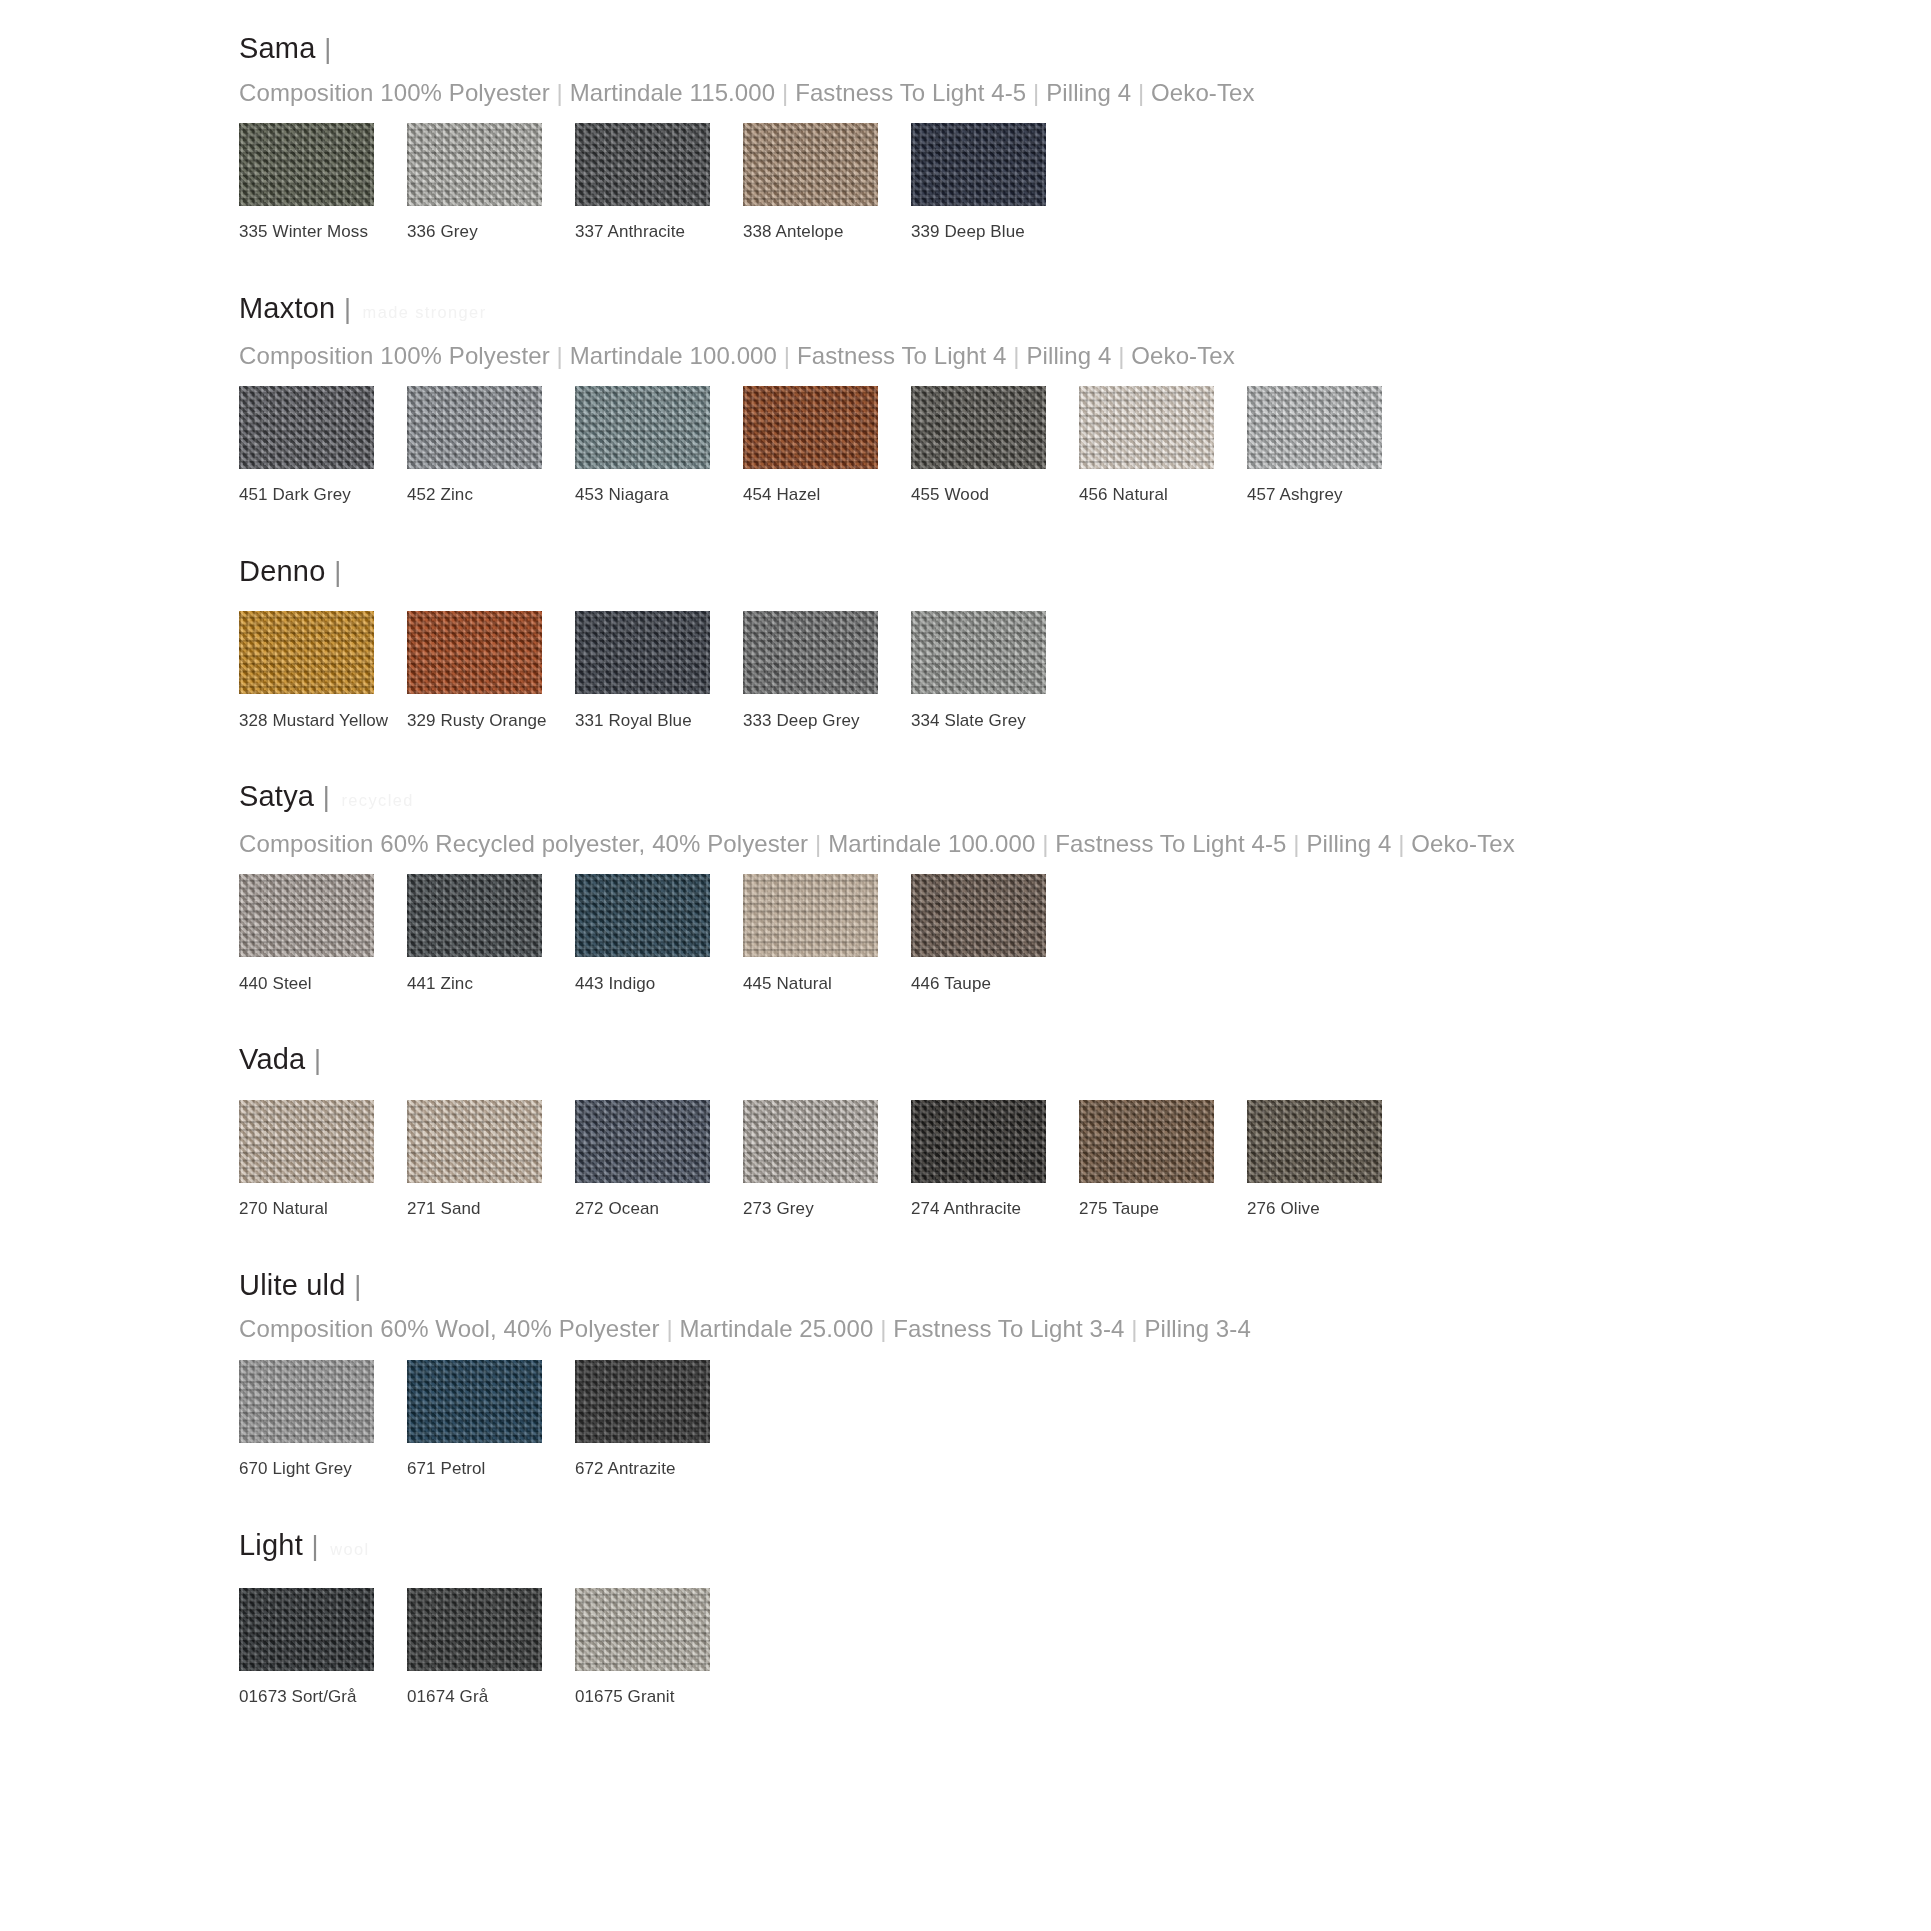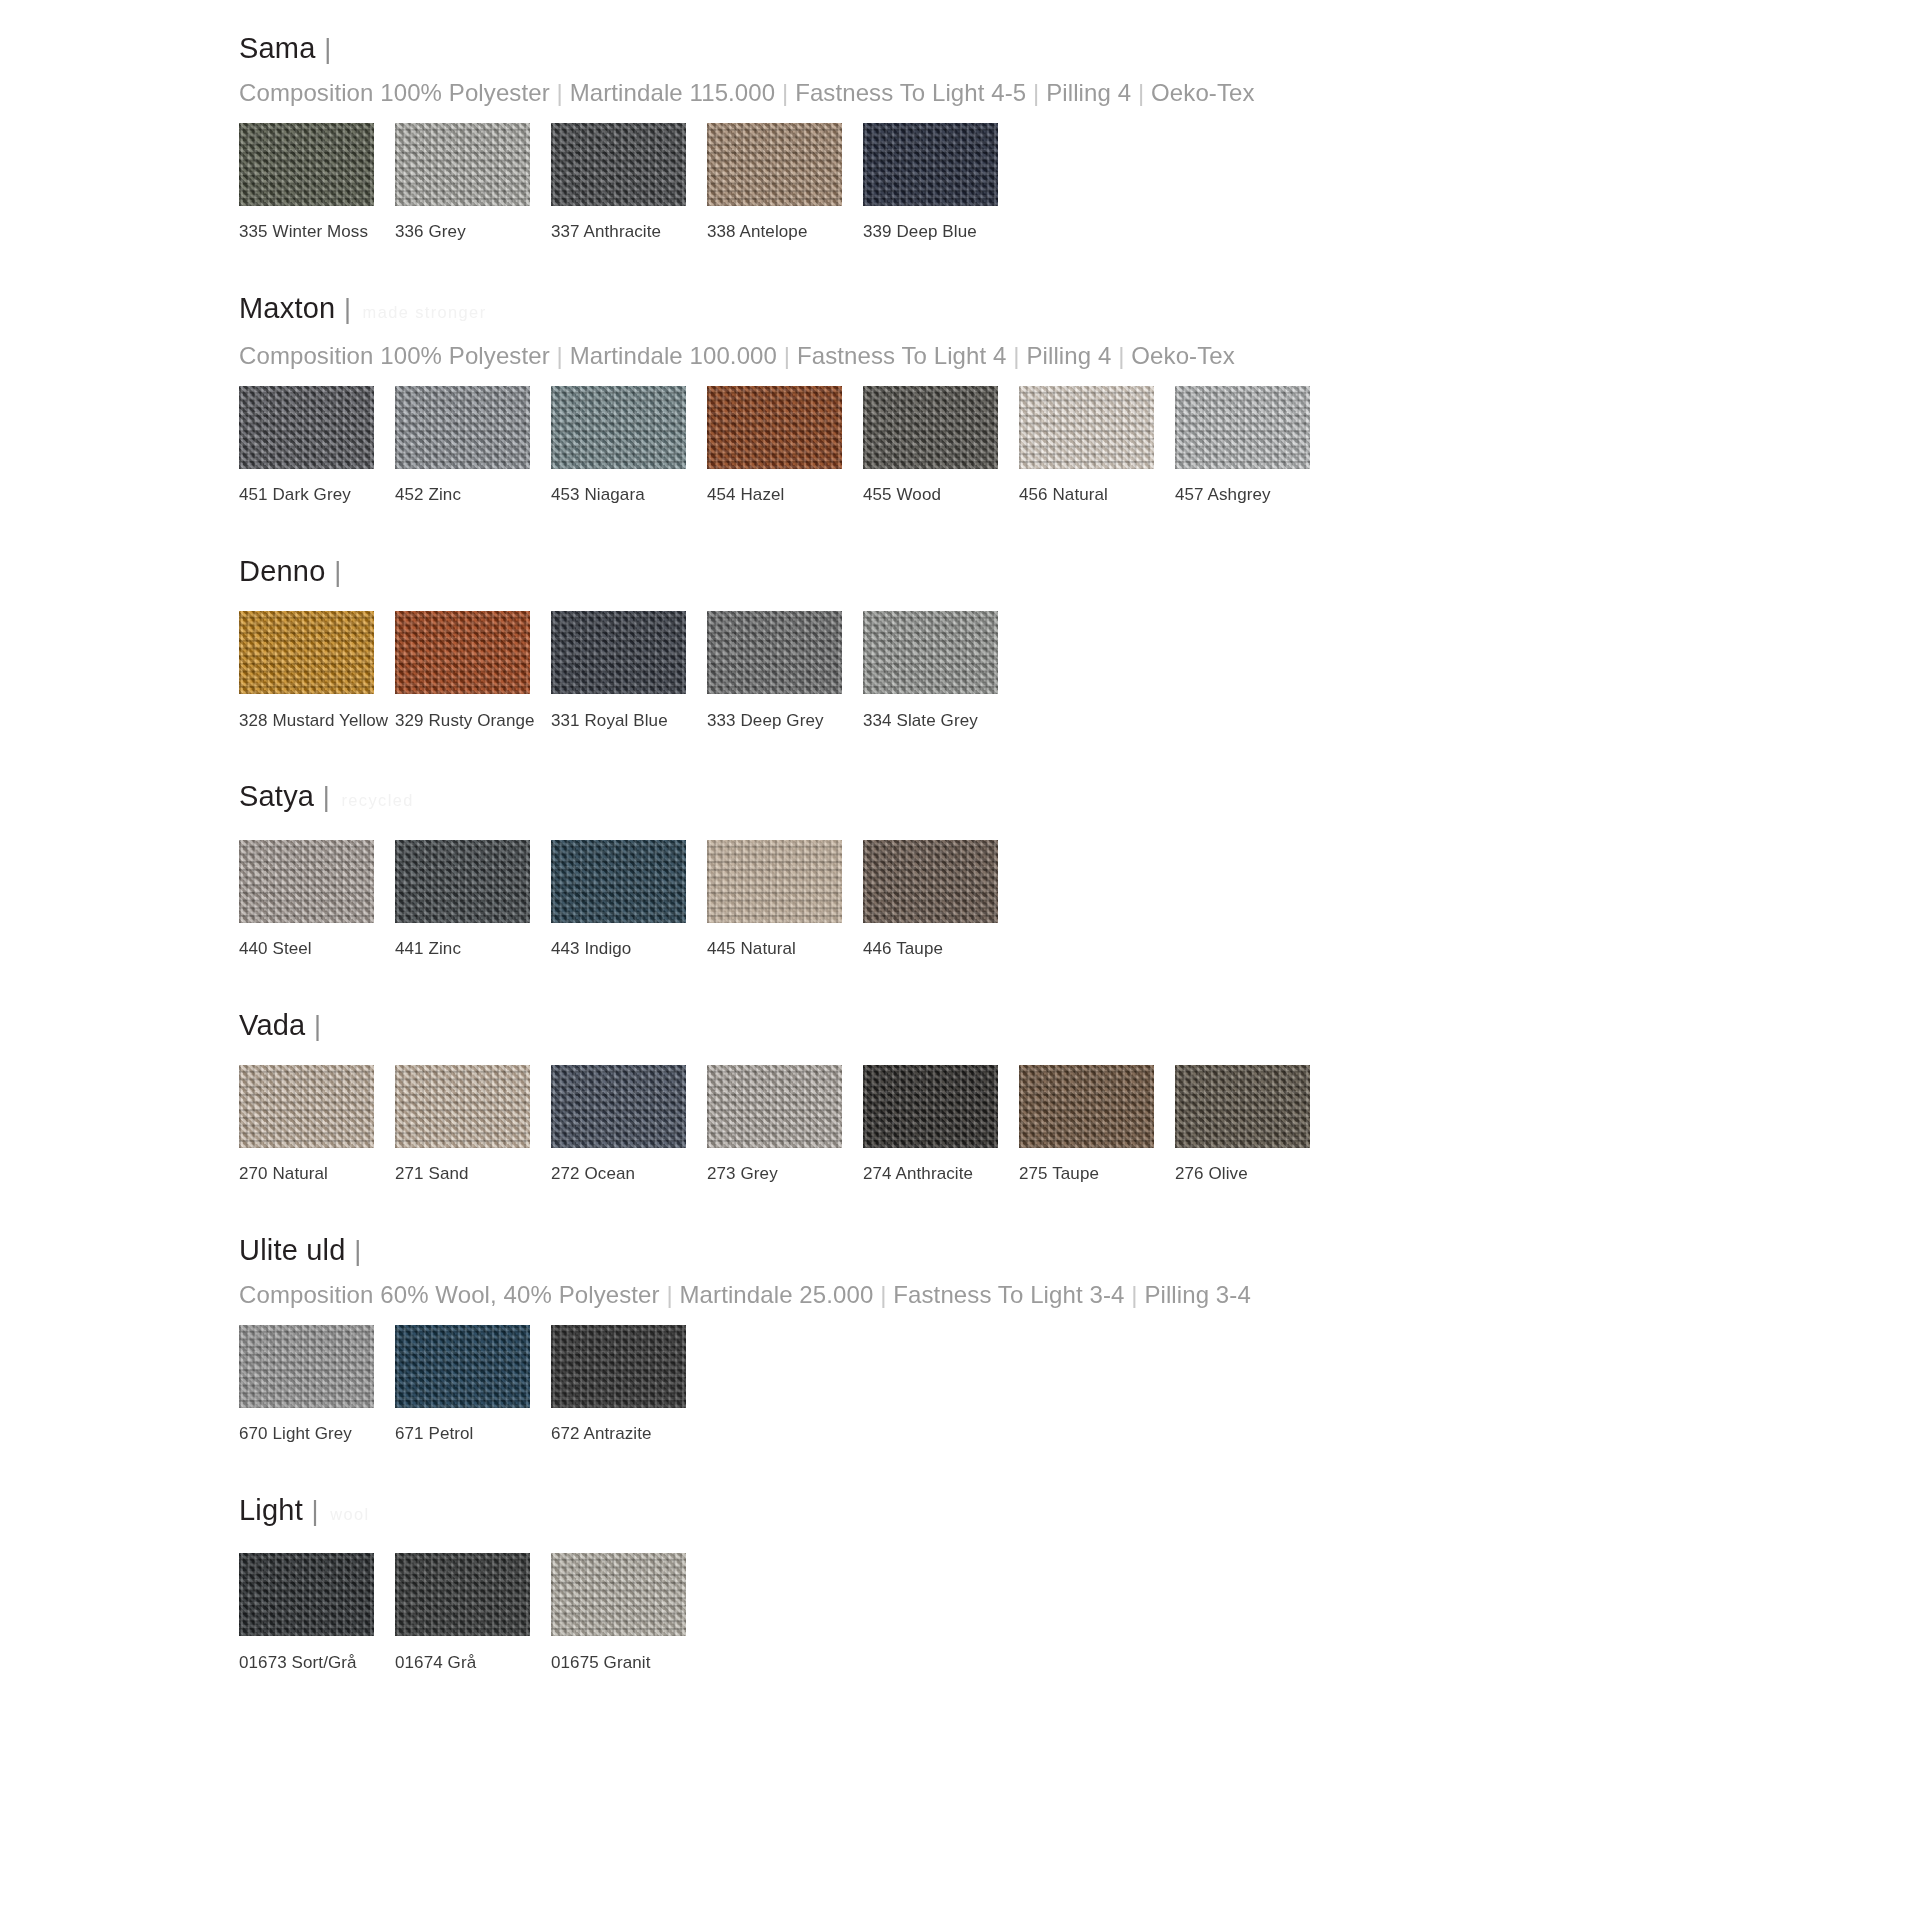--- a/index.html
+++ b/index.html
@@ -67,21 +67,21 @@
     white-space: nowrap;
   }
   .group-specs .sep {
     color: #c9c9c9;
     padding: 0 6.8px;
   }
 
   .swatch-row {
     display: flex;
     margin-top: 19.3px;
-    gap: 0;
+    gap: 12px;
   }
   .swatch-cell {
     width: 156px;
     margin-right: 0;
     flex: 0 0 156px;
   }
   .swatch {
     width: 135px;
     height: 83px;
     position: relative;
@@ -239,20 +239,21 @@
           </div>
         </div>
       </div>
       <div class="group-gap"></div>
       <div class="group">
         <div class="group-head">
           <span class="group-title">Satya</span>
           <span class="group-divider">|</span>
           <span class="group-sub">recycled</span>
         </div>
+        <div class="group-specs"><span>Composition 60% Recycled polyester, 40% Polyester</span><span class="sep">|</span><span>Martindale 100.000</span><span class="sep">|</span><span>Fastness To Light 4-5</span><span class="sep">|</span><span>Pilling 4</span><span class="sep">|</span><span>Oeko-Tex</span></div>
         <div class="swatch-row">
           <div class="swatch-cell">
             <div class="swatch" style="background-color: rgb(167, 158, 152);">
               <div class="tex" style="background: repeating-linear-gradient(90deg, rgba(0, 0, 0, 0.18) 0px, rgba(0, 0, 0, 0.18) 1.9px, rgba(255, 255, 255, 0.14) 1.9px, rgba(255, 255, 255, 0.14) 3.9px, rgba(0, 0, 0, 0.05) 3.9px, rgba(0, 0, 0, 0.05) 6.8px) 0% 0% / 6.8px 6.8px, repeating-linear-gradient(0deg, rgba(0, 0, 0, 0.22) 0px, rgba(0, 0, 0, 0.22) 1.9px, rgba(255, 255, 255, 0.12) 1.9px, rgba(255, 255, 255, 0.12) 4.8px, rgba(0, 0, 0, 0.04) 4.8px, rgba(0, 0, 0, 0.04) 7.7px) 0% 0% / 7.7px 7.7px, repeating-linear-gradient(45deg, rgb(201, 194, 189) 0px, rgb(201, 194, 189) 2.9px, rgb(138, 129, 123) 2.9px, rgb(138, 129, 123) 5.8px) 0% 0% / 8.7px 8.7px, linear-gradient(rgb(167, 158, 152), rgb(167, 158, 152)) 0% 0% / 100% 100%; opacity: 0.95;"></div>
             </div>
             <div class="swatch-label">440 Steel</div>
           </div>
           <div class="swatch-cell">
             <div class="swatch" style="background-color: rgb(67, 71, 74);">
               <div class="tex" style="background: repeating-linear-gradient(90deg, rgba(0, 0, 0, 0.18) 0px, rgba(0, 0, 0, 0.18) 1.9px, rgba(255, 255, 255, 0.14) 1.9px, rgba(255, 255, 255, 0.14) 3.9px, rgba(0, 0, 0, 0.05) 3.9px, rgba(0, 0, 0, 0.05) 6.8px) 0% 0% / 6.8px 6.8px, repeating-linear-gradient(0deg, rgba(0, 0, 0, 0.22) 0px, rgba(0, 0, 0, 0.22) 1.9px, rgba(255, 255, 255, 0.12) 1.9px, rgba(255, 255, 255, 0.12) 4.8px, rgba(0, 0, 0, 0.04) 4.8px, rgba(0, 0, 0, 0.04) 7.7px) 0% 0% / 7.7px 7.7px, repeating-linear-gradient(45deg, rgb(100, 106, 109) 0px, rgb(100, 106, 109) 2.9px, rgb(46, 50, 53) 2.9px, rgb(46, 50, 53) 5.8px) 0% 0% / 8.7px 8.7px, linear-gradient(rgb(67, 71, 74), rgb(67, 71, 74)) 0% 0% / 100% 100%; opacity: 0.95;"></div>

